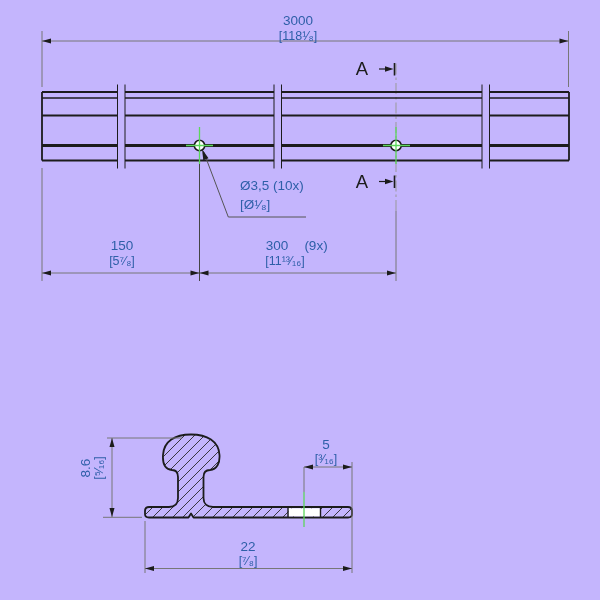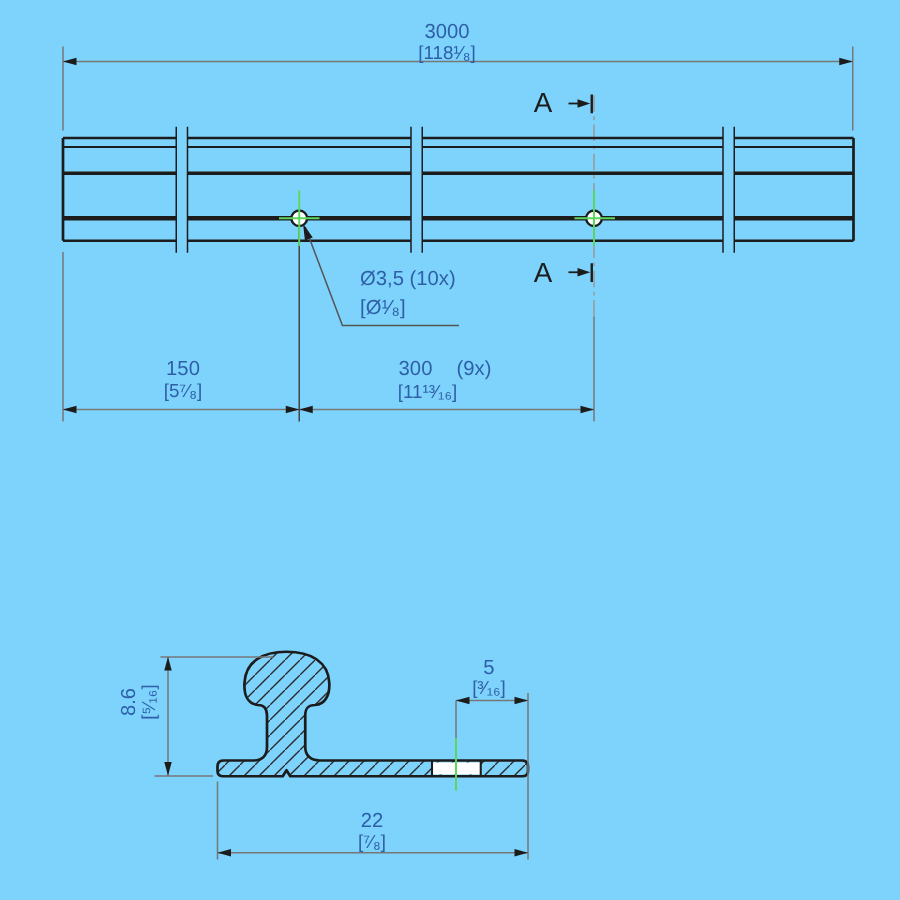--- a/index.html
+++ b/index.html
@@ -1,16 +1,16 @@
 <!DOCTYPE html>
 <html><head>
 <meta charset="utf-8">
 <style>
   html,body{margin:0;padding:0;background:#ffffff;}
-  .canvas{position:relative;width:600px;height:600px;background:#7dd3fc;overflow:hidden;}
+  .canvas{position:relative;width:600px;height:600px;background:#c4b5fd;overflow:hidden;}
   svg text{font-family:"Liberation Sans","DejaVu Sans",sans-serif;}
   .dim-mm{font-size:13.5px;}
   .dim-in{font-size:12.5px;}
   .section-letter{font-size:18.5px;fill:#1c1c1c;}
 </style>
 </head>
 <body>
 
 <div class="canvas">
 <svg width="600" height="600" viewBox="0 0 600 600">

